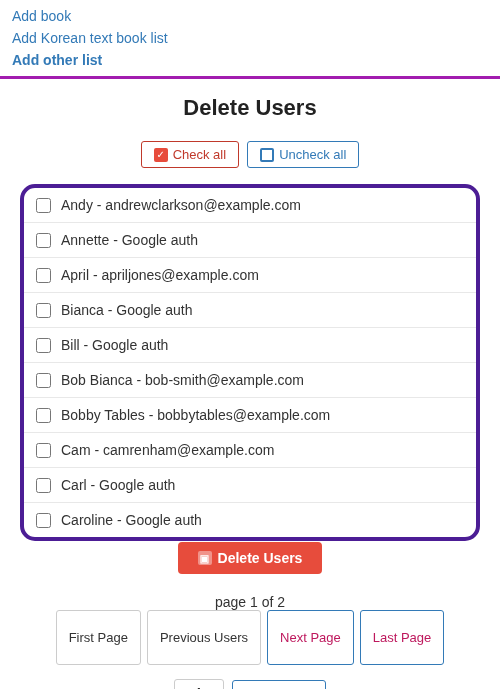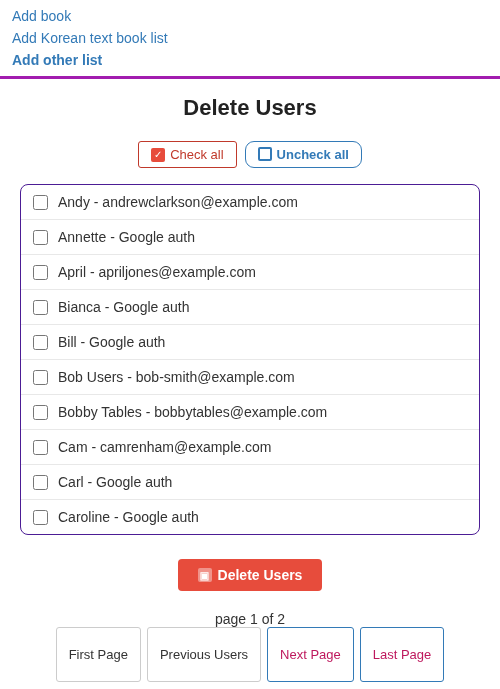--- a/index.html
+++ b/index.html
@@ -53,30 +53,29 @@
       padding: 5px 12px;
       border: 1px solid #c0392b;
       background: #fff;
       color: #c0392b;
       border-radius: 3px;
       cursor: pointer;
       font-size: 13px;
     }
     .btn-uncheck-all {
       display: flex;
-      align-items: flex-start;
+      align-items: flex-end;
       gap: 5px;
       padding: 5px 12px;
       border: 1px solid #337ab7;
       background: #fff;
       color: #337ab7;
-      border-radius: 9px;
+      border-radius: 3px;
       cursor: pointer;
       font-size: 13px;
-      font-weight: bold;
     }
 
     .check-icon {
       width: 14px;
       height: 14px;
       background: #e74c3c;
       display: inline-flex;
       align-items: center;
       justify-content: center;
       border-radius: 2px;
@@ -90,23 +89,23 @@
       border: 2px solid #337ab7;
       display: inline-flex;
       align-items: center;
       justify-content: center;
       border-radius: 2px;
       flex-shrink: 0;
     }
 
     
     .user-list {
-      border: 1px solid #4c1d95;
-      border-radius: 8px;
-      margin-bottom: 24px;
+      border: 4px solid #4c1d95;
+      border-radius: 15px;
+      margin-bottom: 1px;
     }
     .user-item {
       display: flex;
       align-items: center;
       padding: 9px 12px;
       border-bottom: 1px solid #e8e8e8;
       gap: 10px;
     }
     .user-item:last-child { border-bottom: none; }
     .user-checkbox {
@@ -249,21 +248,21 @@
       <div class="user-item">
         <input type="checkbox" class="user-checkbox" style="">
         <span class="user-name">Bianca - Google auth</span>
       </div>
       <div class="user-item">
         <input type="checkbox" class="user-checkbox" style="">
         <span class="user-name">Bill - Google auth</span>
       </div>
       <div class="user-item">
         <input type="checkbox" class="user-checkbox" style="">
-        <span class="user-name">Bob Users - bob-smith@example.com</span>
+        <span class="user-name">Bob Bianca - bob-smith@example.com</span>
       </div>
       <div class="user-item">
         <input type="checkbox" class="user-checkbox" style="">
         <span class="user-name">Bobby Tables - bobbytables@example.com</span>
       </div>
       <div class="user-item">
         <input type="checkbox" class="user-checkbox" style="">
         <span class="user-name">Cam - camrenham@example.com</span>
       </div>
       <div class="user-item">

